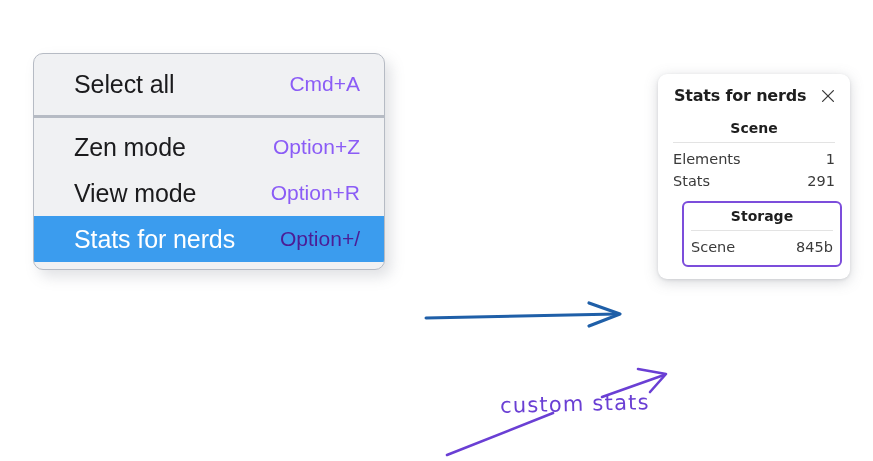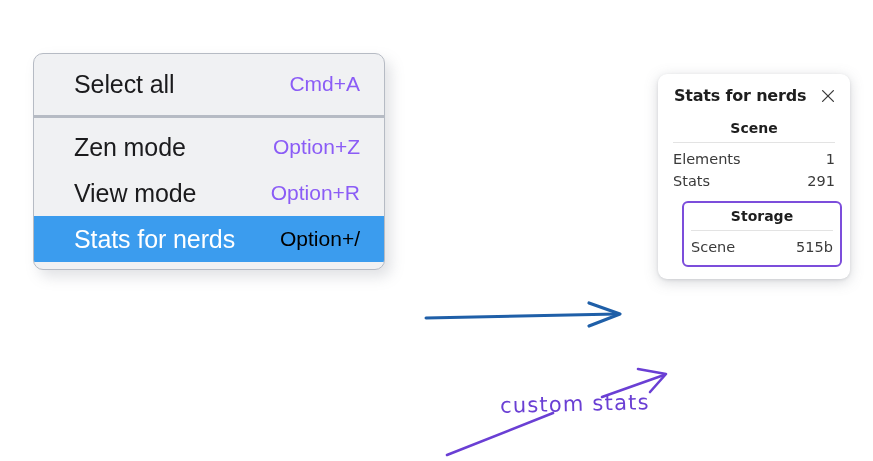--- a/index.html
+++ b/index.html
@@ -63,21 +63,21 @@
   }
   .menu-item .shortcut {
     font-size: 21px;
     color: #8b5cf6;
     white-space: nowrap;
   }
   .menu-item.highlighted {
     background: #3b9cee;
   }
   .menu-item.highlighted .label { color: #ffffff; }
-  .menu-item.highlighted .shortcut { color: #000000; }
+  .menu-item.highlighted .shortcut { color: #4c1d95; }
 
   
   #stats-panel {
     position: absolute;
     left: 658px;
     top: 74px;
     width: 192px;
     background: #ffffff;
     border-radius: 9px;
     box-shadow: 0 3px 14px rgba(100,105,115,0.26), 0 1px 3px rgba(100,105,115,0.18);
@@ -213,21 +213,21 @@
     </div>
   </div>
 
   <div id="custom-stats-box">
 
     <div class="stats-group" style="padding:0;">
       <div class="group-title">Storage</div>
       <div class="group-rule"></div>
       <div class="stat-row">
         <span class="k">Scene</span>
-        <span class="v">515b</span>
+        <span class="v">845b</span>
       </div>
     </div>
 
 
   </div>
 
 </div>
 
 <svg id="annotation-layer" viewBox="0 0 873 461">
 

